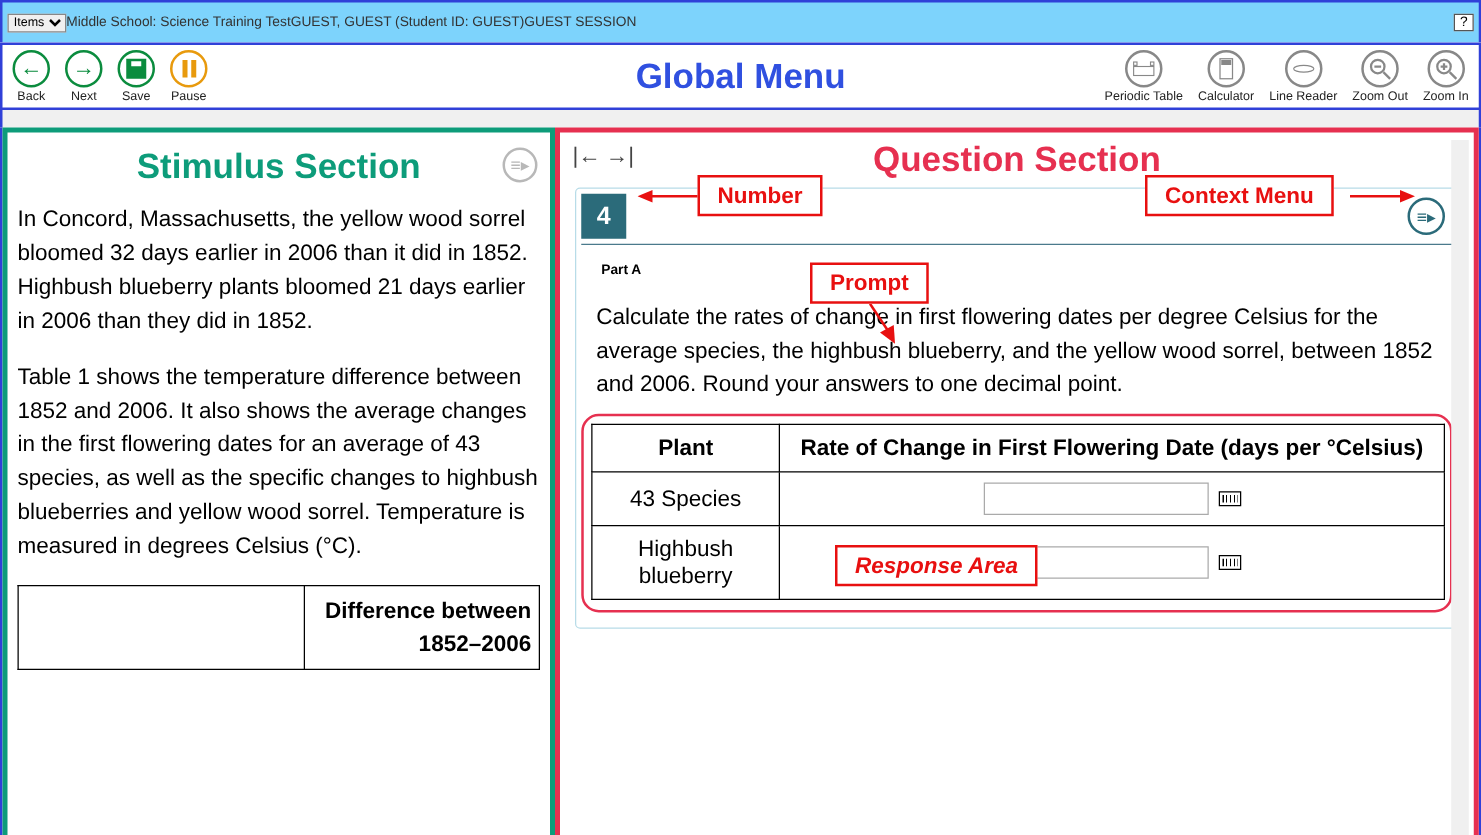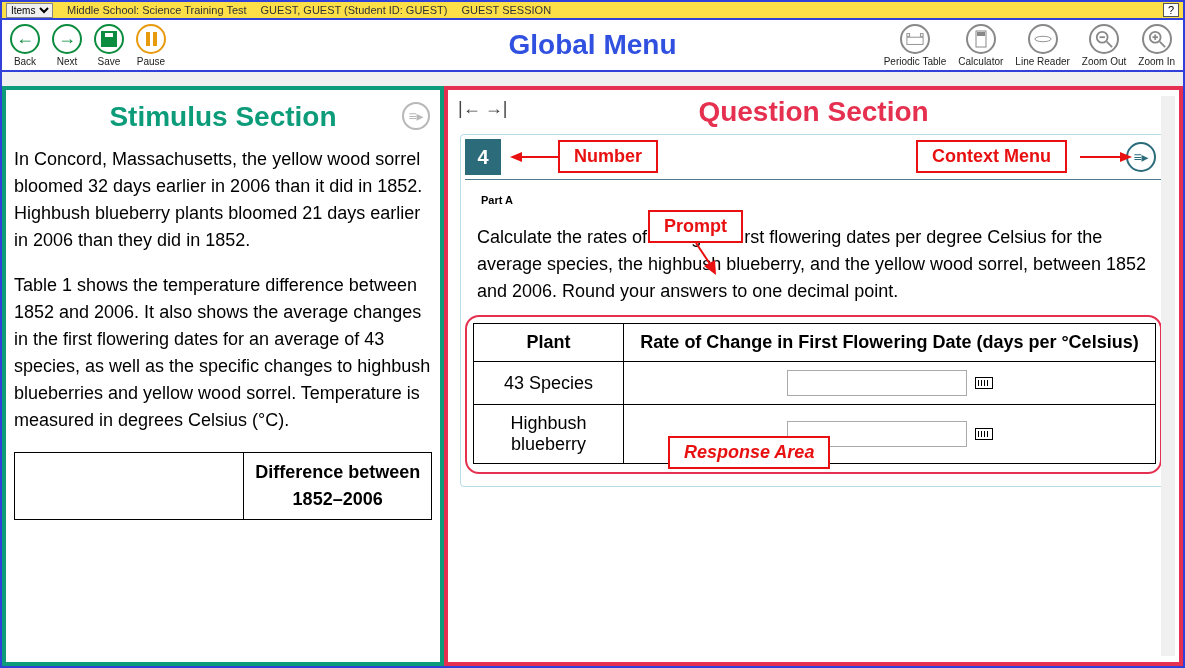--- a/index.html
+++ b/index.html
@@ -8,26 +8,26 @@
     width: 1185px;
     height: 668px;
     overflow: hidden;
     background: #fff;
     position: relative;
   }
   .top-bar {
     display: flex;
     align-items: center;
     height: 18px;
-    background: #fde047;
+    background: #7dd3fc;
     border: 2px solid #3040d8;
     border-bottom: none;
     font-size: 11px;
-    padding: 0 4px;
-    gap: 14px;
+    padding: 16px 4px;
+    gap: 0;
   }
   .items-select {
     font-size: 10px;
     height: 15px;
     border: 1px solid #888;
     background: #f0f0f0;
   }
   .top-bar-text {
     color: #333;
     font-size: 11px;
@@ -146,21 +146,21 @@
     text-align: center;
     margin: 8px 0;
   }
   .stim-table {
     border-collapse: collapse;
     width: 100%;
   }
   .stim-table th, .stim-table td {
     border: 1px solid #000;
     padding: 6px;
-    text-align: center;
+    text-align: right;
     font-weight: bold;
   }
   .question {
     flex: 1;
     border: 4px solid #e63050;
     position: relative;
     overflow: hidden;
   }
   .q-header-area {
     padding: 6px 10px 0 10px;

